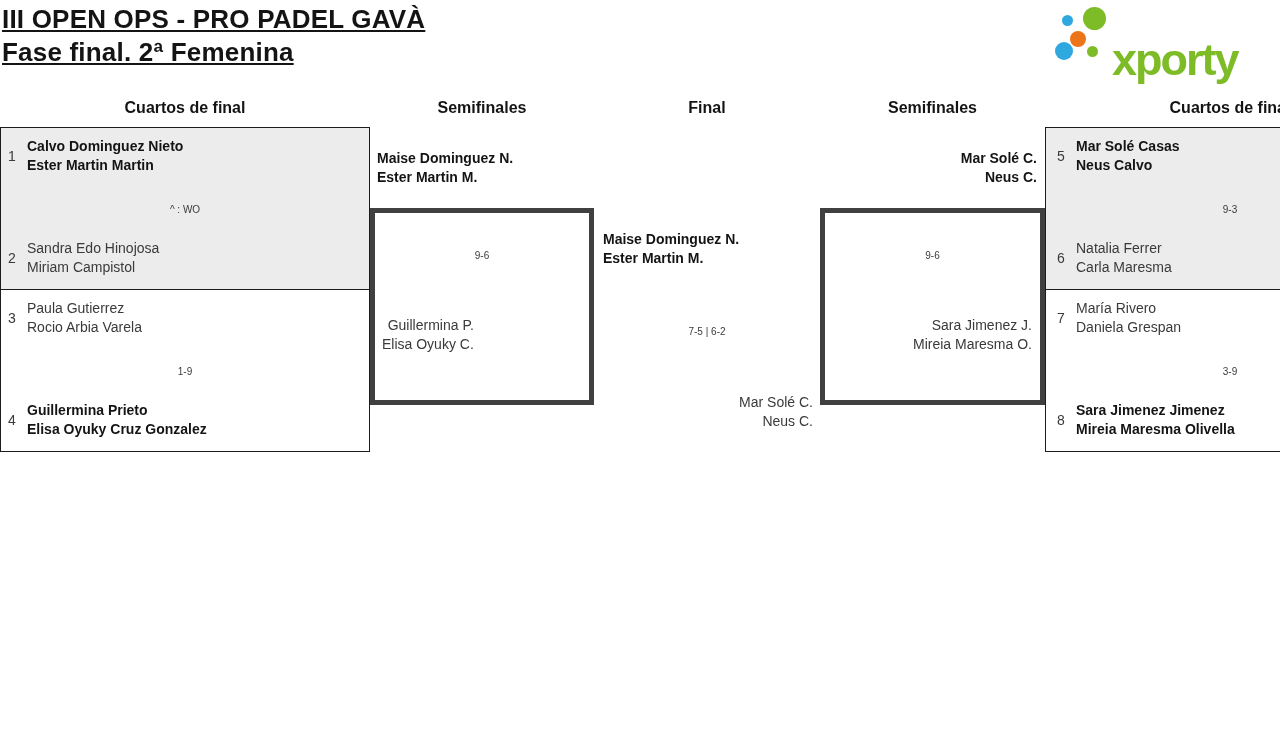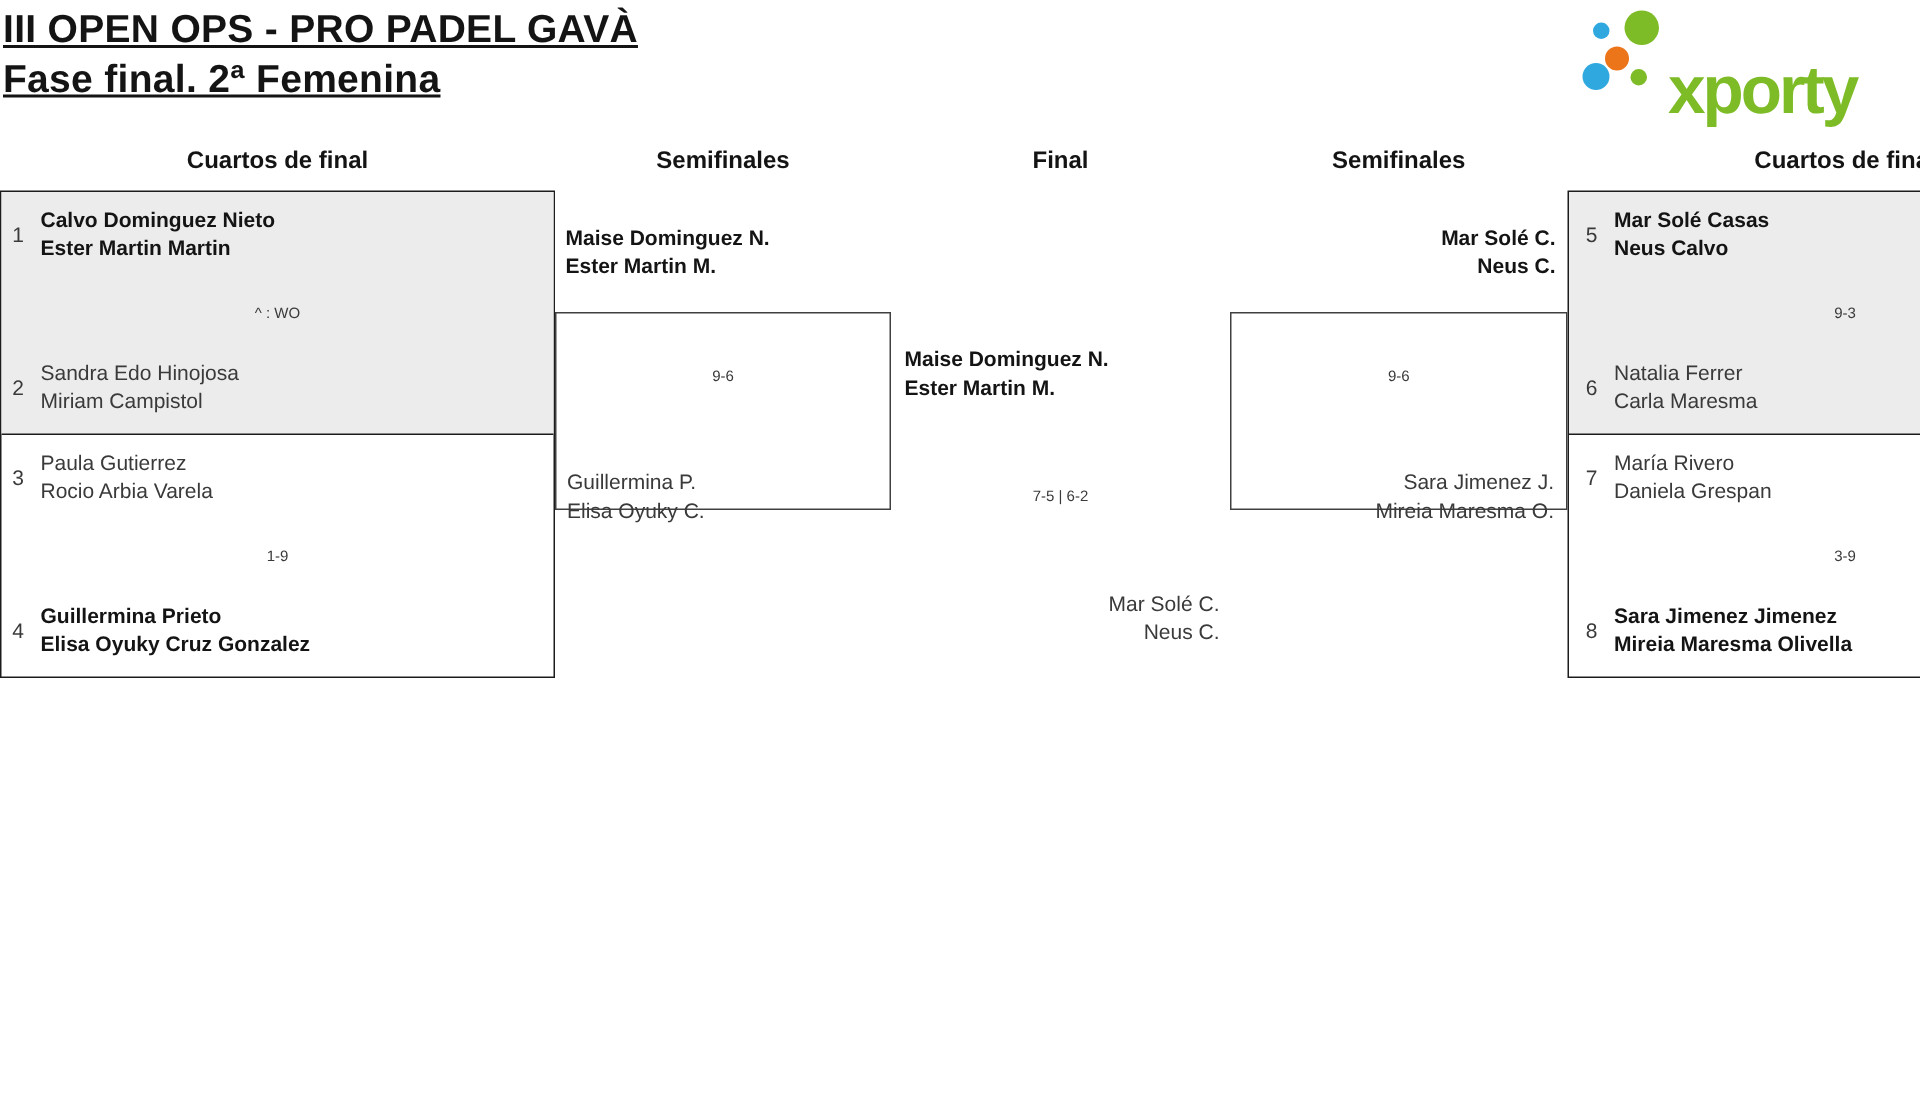--- a/index.html
+++ b/index.html
@@ -81,29 +81,29 @@
     position: absolute; left: 0; right: 0; text-align: center;
     font-size: 10px; line-height: 19px; color: #3a3a3a; white-space: nowrap;
   }
   .qf-cell .score { top: 72px; }
 
   
   .sf-col { position: absolute; top: 127px; height: 325px; }
   .sf-col-left  { left: 370px; width: 224px; }
   .sf-col-right { left: 820px; width: 225px; }
   .sf-box {
-    position: absolute; left: 0; right: 0; top: 81px; height: 132px;
-    border: 1px solid #404040; background: #ffffff;
+    position: absolute; left: 0; right: 0; top: 81px; height: 197px;
+    border: 5px solid #404040; background: #ffffff;
   }
   .sf-box .score { top: 33px; }
   .sf-team { position: absolute; }
   .sf-col-left  .sf-team { left: 7px; text-align: left; }
   .sf-col-right .sf-team { right: 8px; text-align: right; }
   .sf-team.t1 { top: 22px; }
-  .sf-box .sf-team.t2 { top: 103px; }
+  .sf-box .sf-team.t2 { top: 103px; text-align: right; }
   .sf-col-left  .sf-box .sf-team.t2 { left: 7px; }
   .sf-col-right .sf-box .sf-team.t2 { right: 8px; }
 
   
   .final-col { position: absolute; left: 594px; top: 127px; width: 226px; height: 325px; }
   .final-team { position: absolute; }
   .final-team.t1 { left: 9px; top: 103px; text-align: left; }
   .final-team.t2 { right: 7px; top: 266px; text-align: right; }
   .final-col .score { top: 195px; }
 </style>

